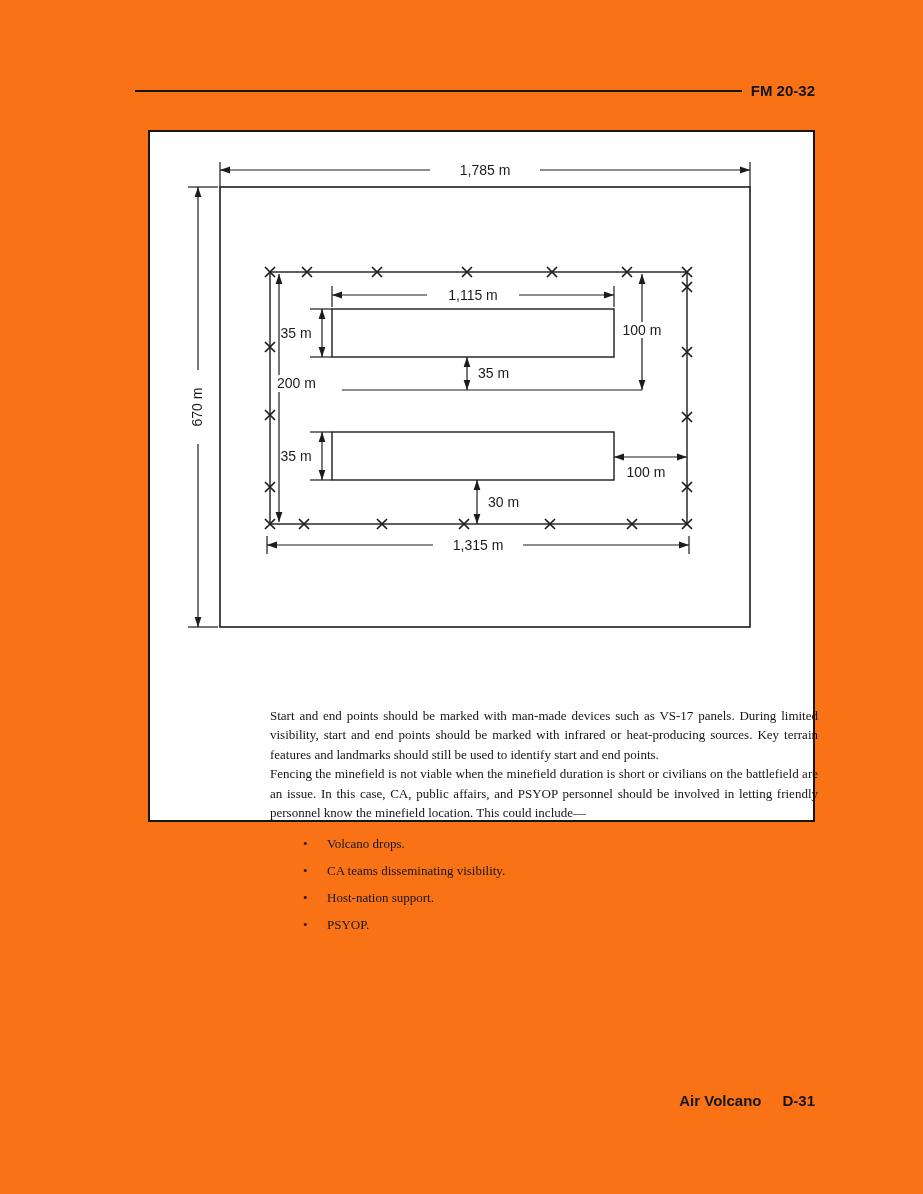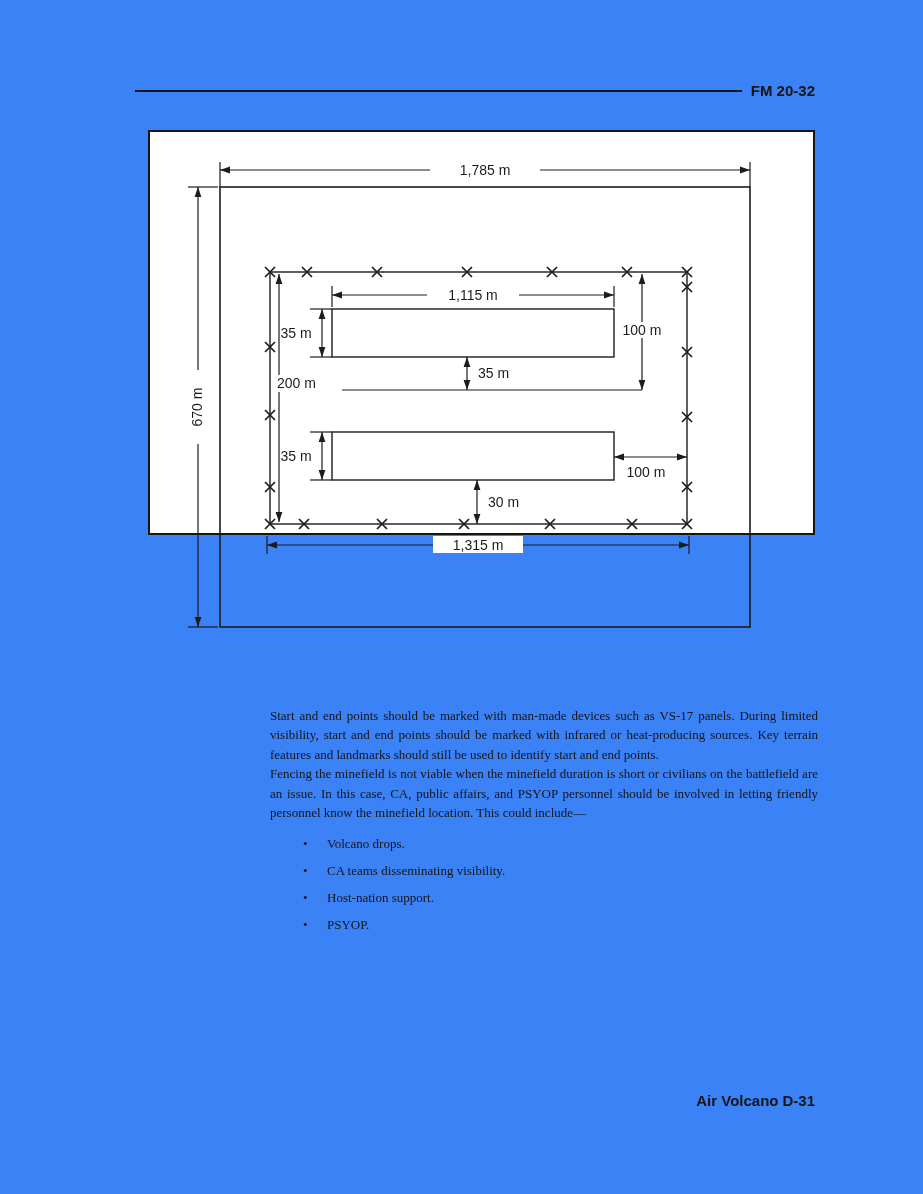--- a/index.html
+++ b/index.html
@@ -2,48 +2,48 @@
 <html><head>
 <meta charset="utf-8">
 <style>
   * { margin:0; padding:0; box-sizing:border-box; }
   html,body { background:#ffffff; }
   body {
     width:923px; height:1194px;
     font-family:"Liberation Serif", serif;
     color:#151515;
   }
-  .page { position:relative; width:923px; height:1194px; background:#3b82f6; overflow:hidden;padding-left:9px; }
+  .page { position:relative; width:923px; height:1194px; background:#f97316; overflow:hidden;padding-left:9px; }
 
   
   .header { position:absolute; top:82px; left:135px; right:108px; display:flex; align-items:center; }
   .header .rule { flex:1; height:2px; background:#151515; }
   .doc-num { font-family:"Liberation Sans", sans-serif; font-weight:bold; font-size:15px; margin-left:9px; white-space:nowrap; }
 
   
-  .figure-box { position:absolute; top:130px; left:148px; width:667px; height:405px; border:2px solid #151515; background:#fff; }
+  .figure-box { position:absolute; top:130px; left:148px; width:667px; height:692px; border:2px solid #151515; background:#fff; }
   .figure-box svg { display:block; width:663px; height:534px; }
   svg line, svg rect.frame, svg path.xm { stroke:#1c1c1c; fill:none; }
   svg text { font-family:"Liberation Sans", sans-serif; font-size:14px; fill:#1c1c1c; }
   svg rect.bg { fill:#ffffff; stroke:none; }
   .figure-caption {
     position:absolute; top:674px; left:148px; width:667px; text-align:center;
     font-family:"Liberation Sans", sans-serif; font-weight:bold; font-size:14.5px;
   }
 
   
   .body-text { position:absolute; top:706px; left:270px; width:548px; font-size:13px; line-height:19.4px; text-align:justify; }
   .body-text p + p { }
   .bullet-list { list-style:none; margin-top:12px; }
   .bullet-item { position:relative; padding-left:57px; margin-bottom:7.5px; text-align:left; }
   .bullet-item .dot { position:absolute; left:33px; top:0; }
 
   
   .footer {
-    position:absolute; top:1092px; right:108px; display:flex; gap:4px;
+    position:absolute; top:1092px; right:108px; display:flex; gap:21px;
     font-family:"Liberation Sans", sans-serif; font-weight:bold; font-size:15px;margin-left:8px;
   }
 </style>
 </head>
 <body>
 
 <div class="page">
 
   <div class="header">
     <div class="rule"></div>

